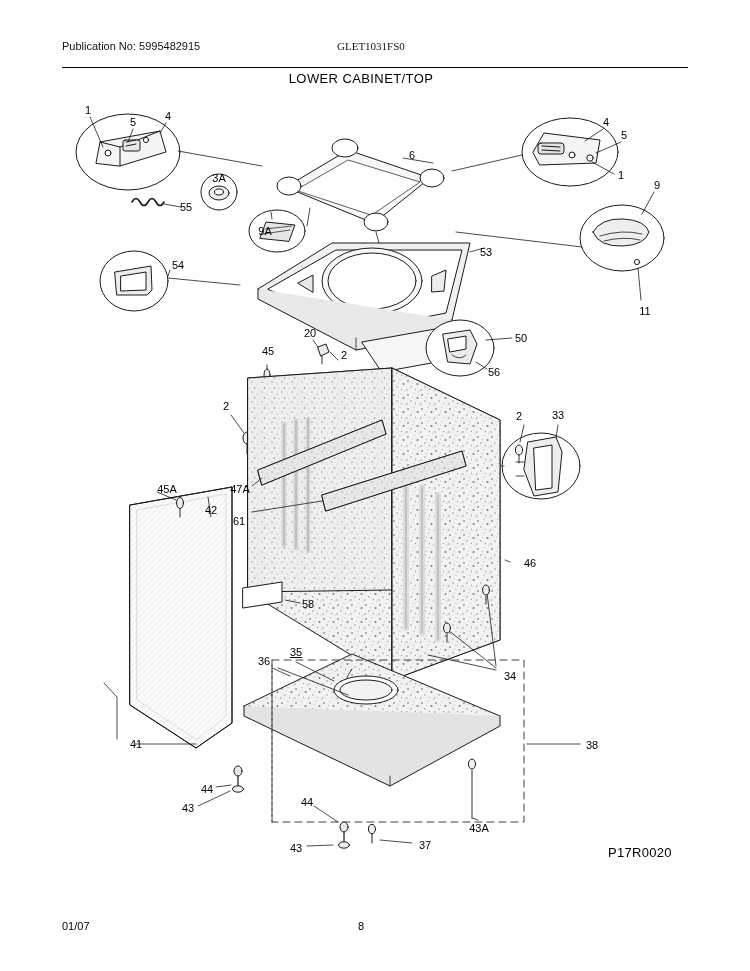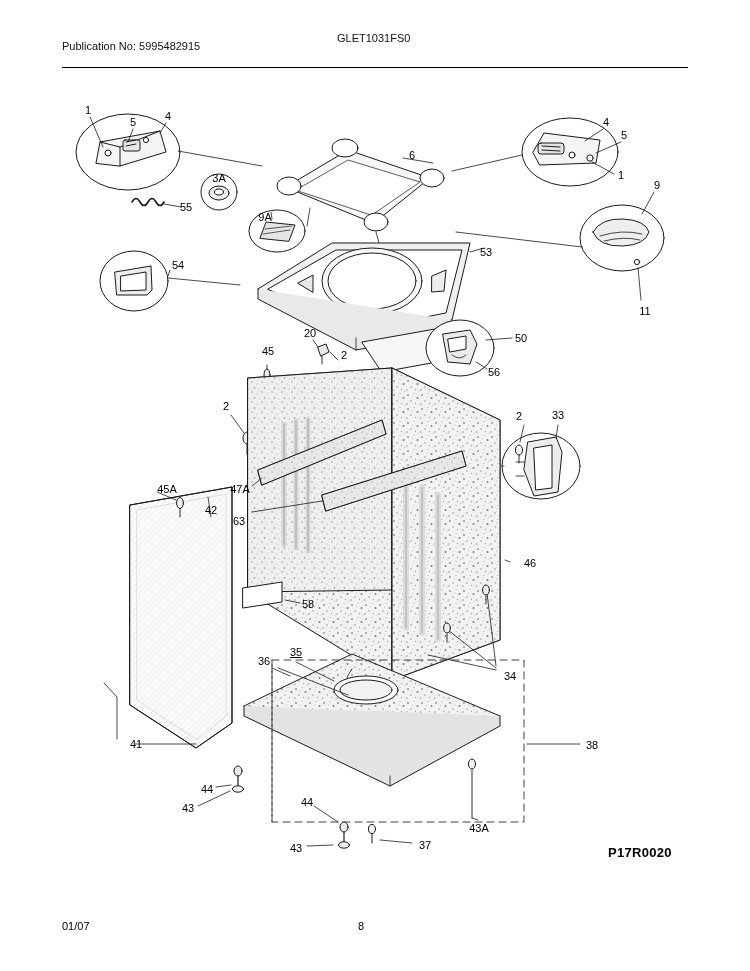--- a/index.html
+++ b/index.html
@@ -20,21 +20,21 @@
     width: 722px;
     height: 971px;
   }
   .hdr {
     position: absolute;
     font-size: 11px;
     color: #111;
     white-space: nowrap;
   }
   #pub-no { left: 62px; top: 40px; }
-  #model-no { left: 337px; top: 32px; }
+  #model-no { left: 337px; top: 40px; font-family: Liberation Serif, serif; }
   #diagram-title {
     position: absolute;
     left: 0; right: 0;
     top: 71px;
     text-align: center;
     font-size: 13px;
     letter-spacing: 0.4px;
   }
   #title-rule {
     position: absolute;
@@ -43,21 +43,20 @@
     width: 626px;
     height: 1px;
     background: #000;
   }
   #drawing-no {
     position: absolute;
     left: 608px;
     top: 845px;
     font-size: 13px;
     letter-spacing: 0.3px;
-    font-weight: bold;
   }
   #footer-date {
     position: absolute;
     left: 62px;
     top: 920px;
     font-size: 11px;
   }
   #footer-page {
     position: absolute;
     left: 0; right: 0;
@@ -81,20 +80,21 @@
   }
 </style>
 </head>
 <body>
 
 <div class="page">
 
   <div class="hdr" id="pub-no">Publication No: 5995482915</div>
   <div class="hdr" id="model-no">GLET1031FS0</div>
   <div id="title-rule"></div>
+  <div id="diagram-title">LOWER CABINET/TOP</div>
 
   <svg id="svg-layer" viewBox="0 0 750 971">
     <defs>
       <pattern id="speckle" width="14" height="14" patternUnits="userSpaceOnUse">
         <rect width="14" height="14" fill="#f2f2f2"></rect>
         <circle cx="2" cy="3" r="0.9" fill="#8f8f8f"></circle>
         <circle cx="8" cy="1.5" r="0.6" fill="#a8a8a8"></circle>
         <circle cx="11.5" cy="6" r="1" fill="#7e7e7e"></circle>
         <circle cx="5" cy="9" r="0.8" fill="#9a9a9a"></circle>
         <circle cx="1" cy="12" r="0.7" fill="#888"></circle>
@@ -300,39 +300,39 @@
 
     </g>
   </svg>
 
   <div id="callout-layer">
       <div class="callout" style="left: 88px; top: 110px;">1</div>
       <div class="callout" style="left: 133px; top: 122px;">5</div>
       <div class="callout" style="left: 168px; top: 116px;">4</div>
       <div class="callout" style="left: 219px; top: 178px;">3A</div>
       <div class="callout" style="left: 186px; top: 207px;">55</div>
-      <div class="callout" style="left: 265px; top: 217px;">9A</div>
+      <div class="callout" style="left: 265px; top: 231px;">9A</div>
       <div class="callout" style="left: 412px; top: 155px;">6</div>
       <div class="callout" style="left: 606px; top: 122px;">4</div>
       <div class="callout" style="left: 624px; top: 135px;">5</div>
       <div class="callout" style="left: 621px; top: 175px;">1</div>
       <div class="callout" style="left: 657px; top: 185px;">9</div>
       <div class="callout" style="left: 645px; top: 311px;">11</div>
       <div class="callout" style="left: 486px; top: 252px; text-align: center;">53</div>
       <div class="callout" style="left: 178px; top: 265px;">54</div>
       <div class="callout" style="left: 521px; top: 338px;">50</div>
       <div class="callout" style="left: 494px; top: 372px;">56</div>
       <div class="callout" style="left: 310px; top: 333px;">20</div>
       <div class="callout" style="left: 344px; top: 355px;">2</div>
       <div class="callout" style="left: 268px; top: 351px;">45</div>
       <div class="callout" style="left: 226px; top: 406px;">2</div>
       <div class="callout" style="left: 519px; top: 416px;">2</div>
       <div class="callout" style="left: 558px; top: 415px;">33</div>
       <div class="callout" style="left: 240px; top: 489px;">47A</div>
-      <div class="callout" style="left: 239px; top: 521px;">63</div>
+      <div class="callout" style="left: 239px; top: 521px;">61</div>
       <div class="callout" style="left: 146px; top: 489px; margin-left: 21px;">45A</div>
       <div class="callout" style="left: 211px; top: 510px;">42</div>
       <div class="callout" style="left: 516px; top: 563px; margin-left: 14px;">46</div>
       <div class="callout" style="left: 308px; top: 604px;">58</div>
       <div class="callout" style="left: 264px; top: 661px;">36</div>
       <div class="callout" style="left: 296px; top: 652px; text-decoration: underline;">35</div>
       <div class="callout" style="left: 510px; top: 676px;">34</div>
       <div class="callout" style="left: 124px; top: 744px; margin-left: 12px;">41</div>
       <div class="callout" style="left: 592px; top: 745px;">38</div>
       <div class="callout" style="left: 207px; top: 789px;">44</div>

